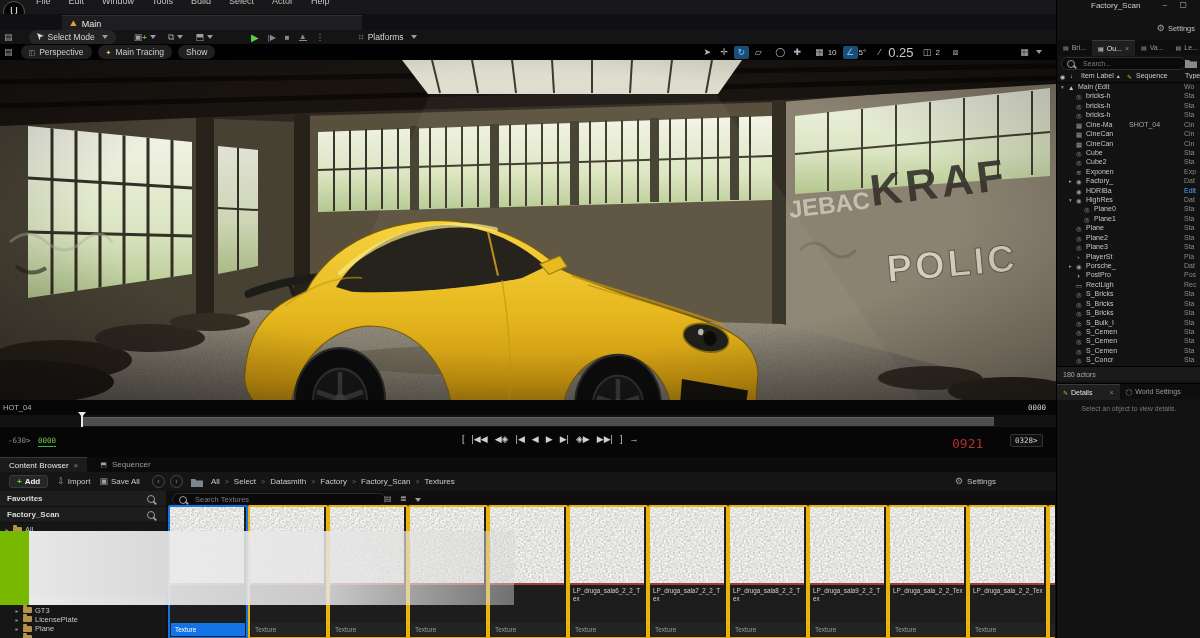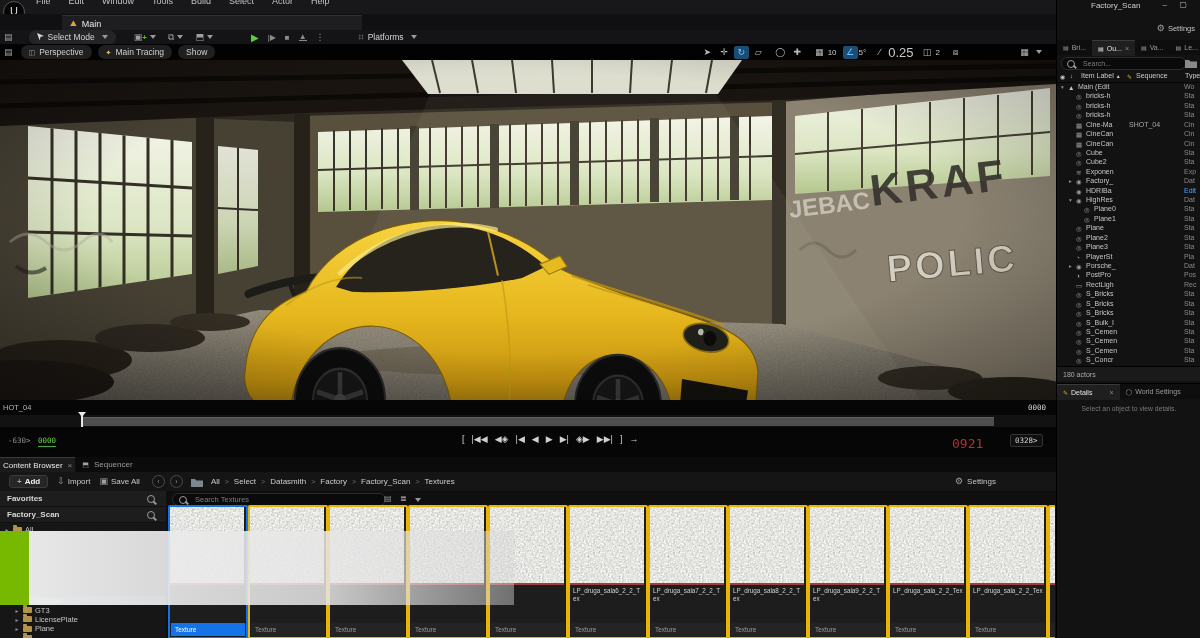--- a/index.html
+++ b/index.html
@@ -34,21 +34,21 @@
   #scrub-range{position:absolute;left:82px;top:2px;width:912px;height:8px;background:#4e4e4e;border-top:1px solid #5f5f5f;}
   #playhead-line{position:absolute;left:81px;top:0;width:2px;height:12px;background:#e8e8e8;}
   #playhead-cap{position:absolute;left:78px;top:-3px;width:0;height:0;border-left:4px solid transparent;
                 border-right:4px solid transparent;border-top:5px solid #e8e8e8;}
   #transport-row{left:0;top:427px;width:1056px;height:30px;background:#060606;}
   .mono{font-family:"DejaVu Sans Mono",monospace;}
   #transport-btns{position:absolute;left:462px;top:8px;display:flex;gap:7px;font-size:9px;color:#d0d0d0;}
   .tbtn{cursor:default;line-height:1;}
   
   #bottom-tabs{left:0;top:457px;width:1056px;height:15px;background:#0b0b0b;display:flex;}
-  .btab{display:flex;align-items:center;gap:5px;font-size:8px;color:#9c9c9c;padding:0 3px;height:15px;}
+  .btab{display:flex;align-items:center;gap:5px;font-size:8px;color:#9c9c9c;padding:0 9px;height:15px;}
   .btab.active{background:#1b1b1b;color:#e6e6e6;border-top:1px solid #3a3a3a;}
   #cb-toolbar{left:0;top:472px;width:1056px;height:19px;background:#151515;border-bottom:1px solid #000;
               display:flex;align-items:center;font-size:8px;color:#c9c9c9;}
   .cbtn{display:inline-flex;align-items:center;gap:3px;margin-left:9px;}
   .circle-btn{width:11px;height:11px;border:1px solid #4a4a4a;border-radius:50%;display:inline-flex;
               align-items:center;justify-content:center;font-size:7px;color:#8a8a8a;margin-left:5px;}
   #crumbs{display:flex;align-items:center;gap:5px;margin-left:8px;}
   .crumb{color:#cccccc;}
   .crumb-sep{color:#6f6f6f;font-size:7px;}
   #cb-sidebar{left:0;top:491px;width:166px;height:147px;background:#161616;border-right:1px solid #000;}

